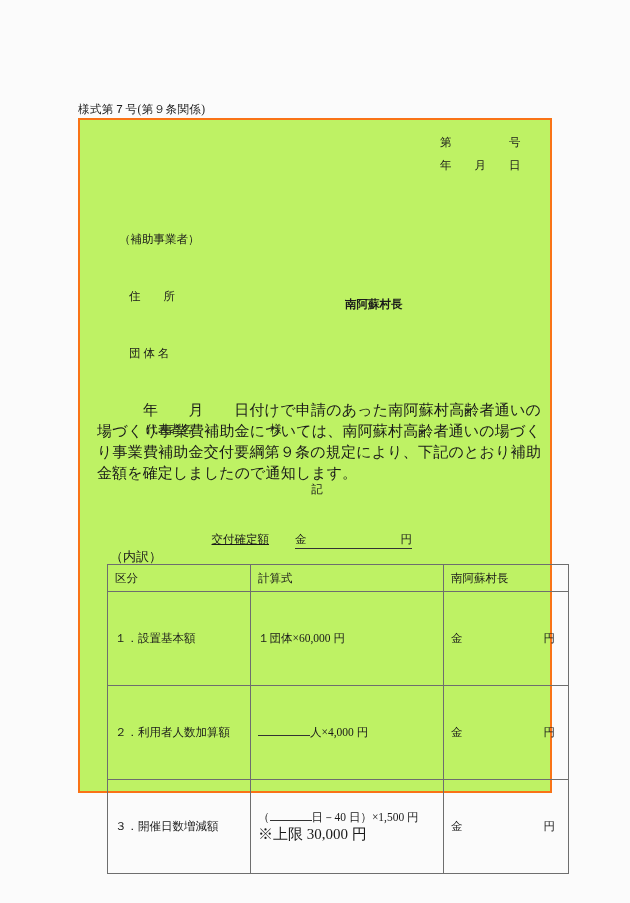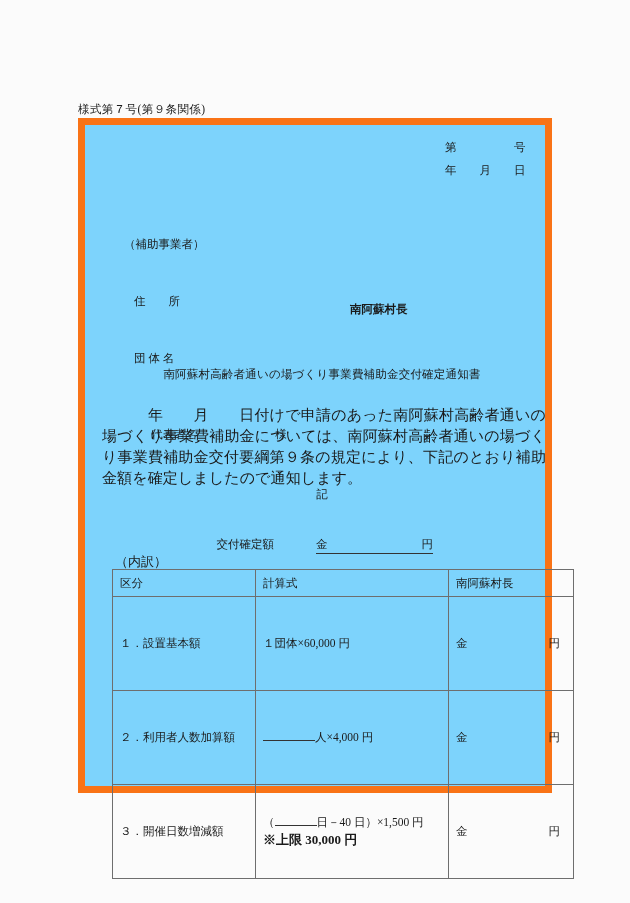--- a/index.html
+++ b/index.html
@@ -26,22 +26,22 @@
     white-space: pre;
   }
 
   
   .page-frame {
     position: absolute;
     left: 78px;
     top: 118px;
     width: 474px;
     height: 675px;
-    border: 7px solid #f97316;
-    background: #7dd3fc;
+    border: 2px solid #f97316;
+    background: #bef264;
     box-sizing: border-box;
   }
 
   .abs { position: absolute; white-space: pre; }
 
   
   .doc-no   { left: 360px; top: 15px;  font-size: 11.5px; }
   .doc-date { left: 360px; top: 38px;  font-size: 11.5px; }
 
   
@@ -68,21 +68,21 @@
     white-space: normal;
     text-indent: 46px;
     letter-spacing: 0.1px;
   }
 
   
   .ki { left: 0; top: 362px; width: 474px; text-align: center; font-size: 11.5px; }
 
   
   .amount-line { left: 120px; top: 400px; font-size: 11.5px; }
-  .amount-label { margin-right: 42px; }
+  .amount-label { margin-right: 26px; text-decoration: underline; }
   .amount-value {
     border-bottom: 1px solid #333;
     display: inline-block;
     padding: 0 0 1px 0;
   }
   .amount-value .yen-gap { display: inline-block; width: 94px; }
 
   
   .breakdown-label { left: 30px; top: 428px; font-size: 13px; }
 
@@ -111,21 +111,21 @@
   .data-row td { height: 28px; }
 
   .amount-cell {
     display: flex;
     justify-content: space-between;
     align-items: center;
   }
   .amount-cell .yen { padding-right: 6px; }
   .ul-short { display: inline-block; width: 42px; border-bottom: 1px solid #333; }
   .ul-med   { display: inline-block; width: 52px; border-bottom: 1px solid #333; }
-  .row3-line2 { font-size: 13px; font-weight: bold; }
+  .row3-line2 { font-size: 15px; }
 </style>
 </head>
 <body>
 
 <div class="form-no">様式第７号(第９条関係)</div>
 
 <div class="page-frame">
 
   <div class="abs doc-no">第　　　　　号</div>
   <div class="abs doc-date">年　　月　　日</div>
@@ -134,21 +134,20 @@
     <div>（補助事業者）</div>
     <div style="padding-left:10px;">住　　所</div>
     <div style="padding-left:10px;">団 体 名</div>
     <div style="padding-left:10px;">
       <span>代表者名</span><span style="display:inline-block;width:78px;"></span><span>様</span>
     </div>
   </div>
 
   <div class="abs issuer">南阿蘇村長</div>
 
-  <div class="abs doc-title">南阿蘇村高齢者通いの場づくり事業費補助金交付確定通知書</div>
 
   <div class="abs body-text">年　　月　　日付けで申請のあった南阿蘇村高齢者通いの場づくり事業費補助金については、南阿蘇村高齢者通いの場づくり事業費補助金交付要綱第９条の規定により、下記のとおり補助金額を確定しましたので通知します。</div>
 
   <div class="abs ki">記</div>
 
   <div class="abs amount-line">
     <span class="amount-label">交付確定額</span><span class="amount-value"><span>金</span><span class="yen-gap"></span><span>円</span></span>
   </div>
 
   <div class="abs breakdown-label">（内訳）</div>

